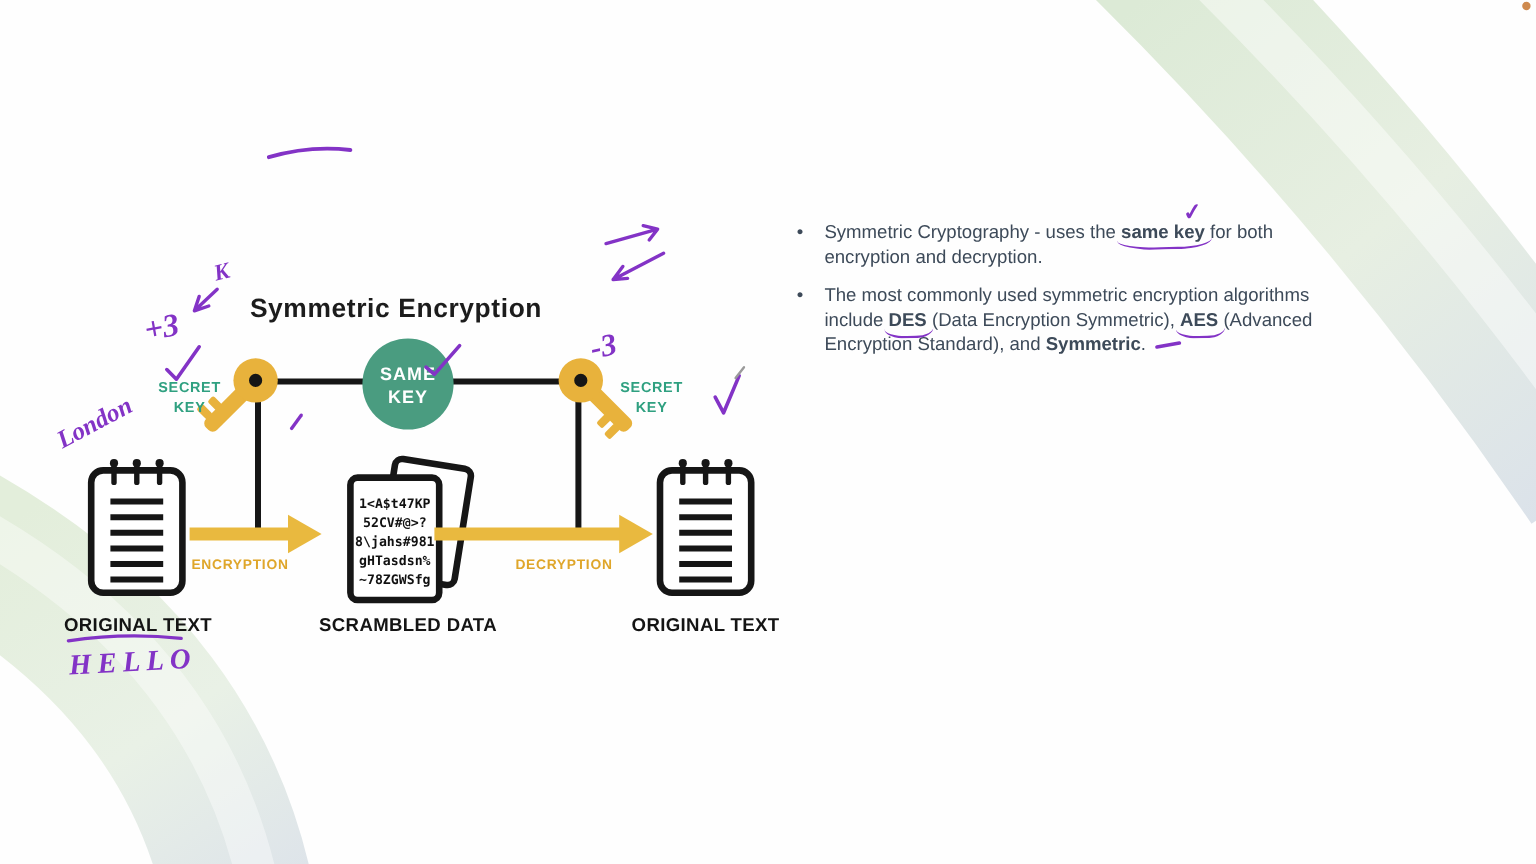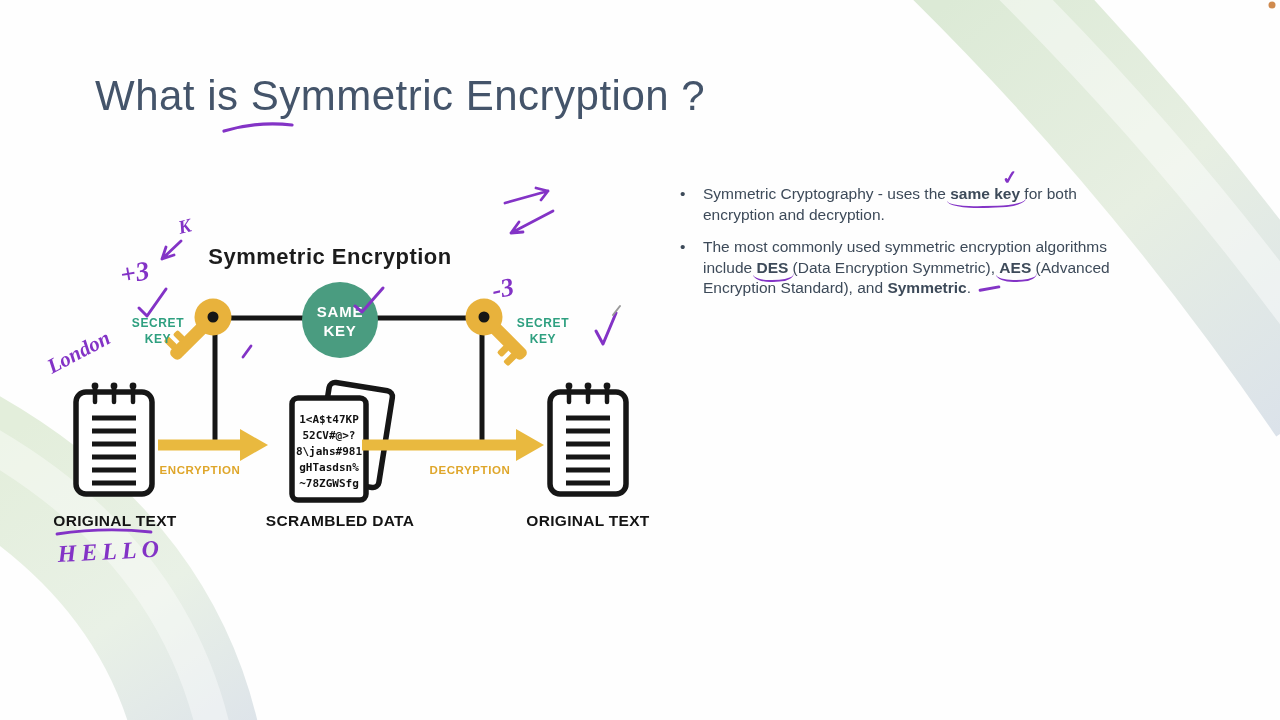--- a/index.html
+++ b/index.html
@@ -14,21 +14,21 @@
 
   
   .title{
     position:absolute;z-index:4;left:95px;top:72px;
     font-size:42px;font-weight:400;color:#44546a;letter-spacing:0.5px;
     white-space:nowrap;
   }
 
   
   .bullets{
-    position:absolute;z-index:4;left:678px;top:184px;width:462px;
+    position:absolute;z-index:4;left:662px;top:184px;width:462px;
     color:#3d4a59;font-size:15.5px;line-height:20.5px;
   }
   .bullet{position:relative;padding-left:25px;margin-bottom:12px;}
   .bullet::before{content:"\2022";position:absolute;left:2px;top:0;color:#3d4a59;}
   .bullet p{margin:0;}
   .b{font-weight:700;}
   .u-ink{position:relative;}
   .u-ink::after{
     content:"";position:absolute;left:-3px;right:-6px;bottom:-6px;height:8px;
     border-bottom:2.8px solid var(--ink);
@@ -73,23 +73,20 @@
         <stop offset="1" stop-color="#dde3ea"></stop>
       </linearGradient>
     </defs>
     <path d="M 945,-60 Q 1160,150 1330,400" fill="none" stroke="url(#gradTR)" stroke-width="130"></path>
     <path d="M 965,-60 Q 1175,140 1340,375" fill="none" stroke="#ffffff" stroke-width="38" opacity="0.45"></path>
     <path d="M -50,440 Q 175,560 205,780" fill="none" stroke="url(#gradBL)" stroke-width="125"></path>
     <path d="M -45,425 Q 190,545 222,775" fill="none" stroke="#ffffff" stroke-width="34" opacity="0.4"></path>
     <circle cx="1272" cy="5" r="3.5" fill="#cf8a4e"></circle>
   </svg>
 
-  <div class="title">
-    <span>What is </span><span>Symme</span><span>tric Encryption ?</span>
-  </div>
 
   <svg class="diagram-layer" width="1280" height="720" viewBox="0 0 1280 720">
 
     <text class="t-heading" x="330" y="264" text-anchor="middle">Symmetric Encryption</text>
 
     <g>
       <path class="blk" d="M 215,318 H 482" stroke-width="5" fill="none"></path>
       <path class="blk" d="M 215,318 V 441" stroke-width="5" fill="none"></path>
       <path class="blk" d="M 482,318 V 441" stroke-width="5" fill="none"></path>
     </g>

